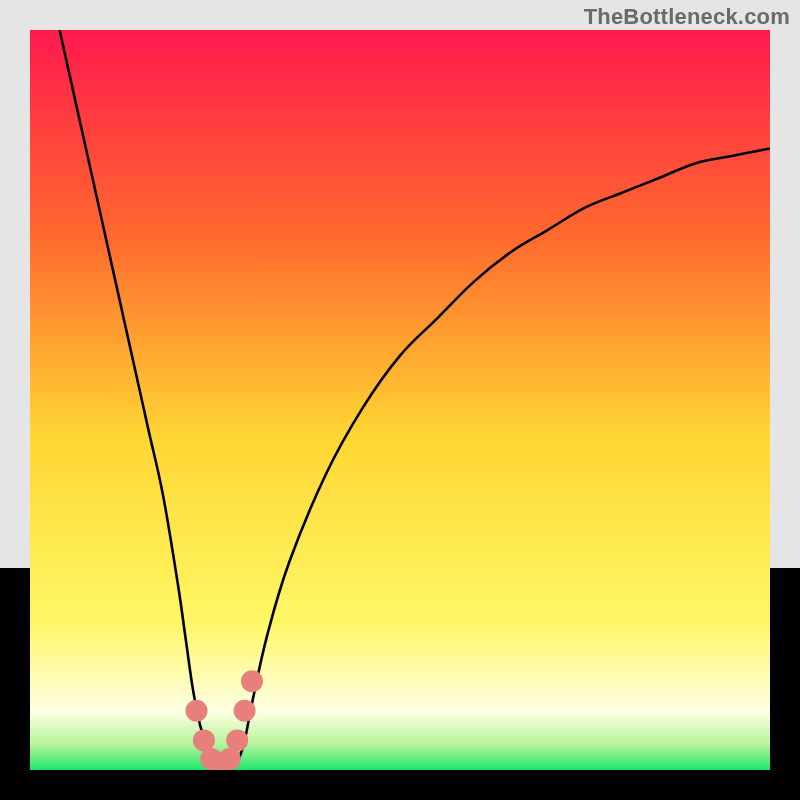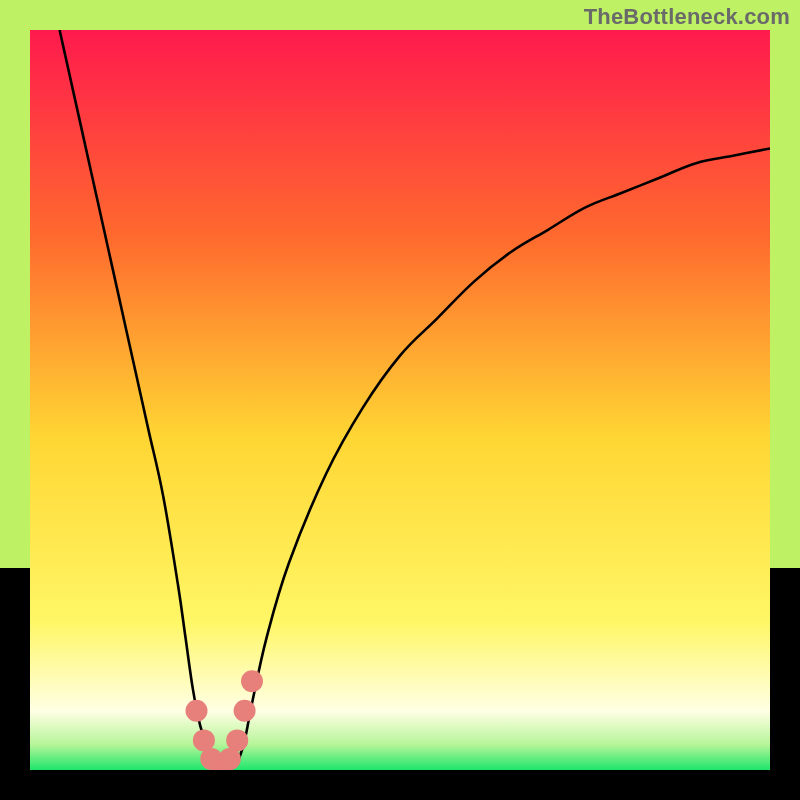--- a/index.html
+++ b/index.html
@@ -9,21 +9,21 @@
     height: 800px;
     background: #000;
     overflow: hidden;
   }
   .frame {
     position: absolute;
     left: 0;
     top: 0;
     width: 800px;
     height: 568px;
-    background: #bef264;
+    background: #e5e5e5;
   }
   .plot {
     position: absolute;
     left: 30px;
     top: 30px;
     width: 740px;
     height: 740px;
     overflow: hidden;
   }
   .plot svg {

